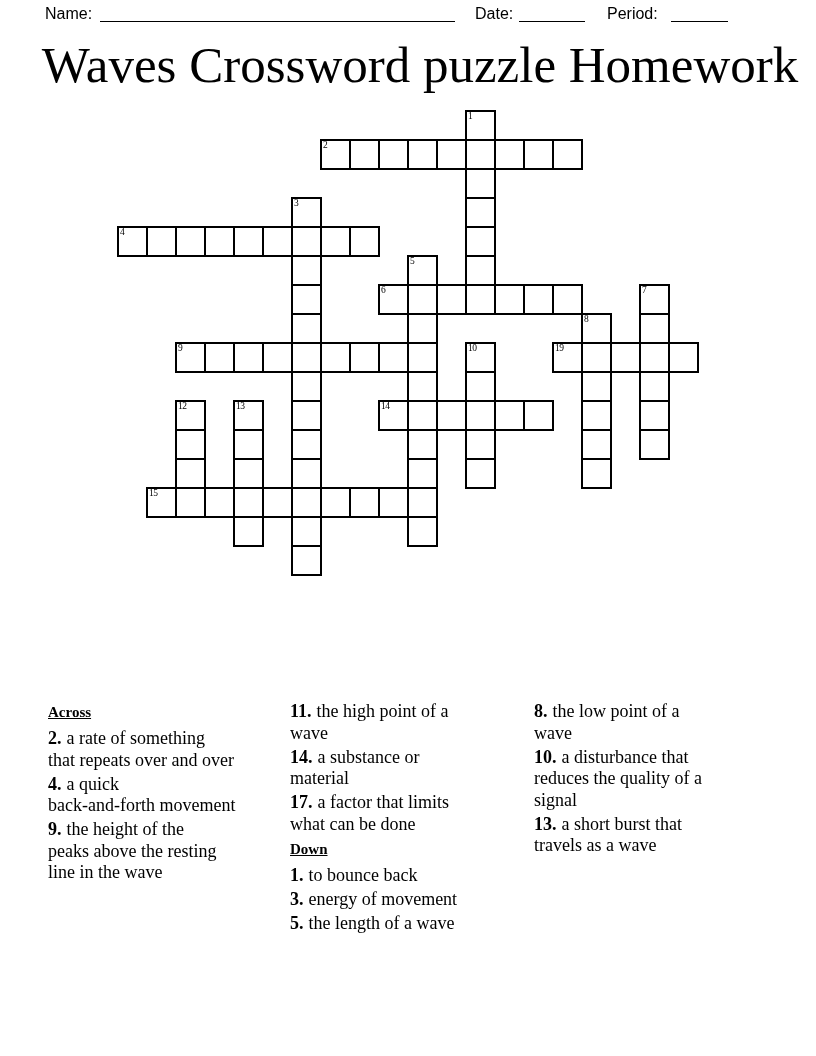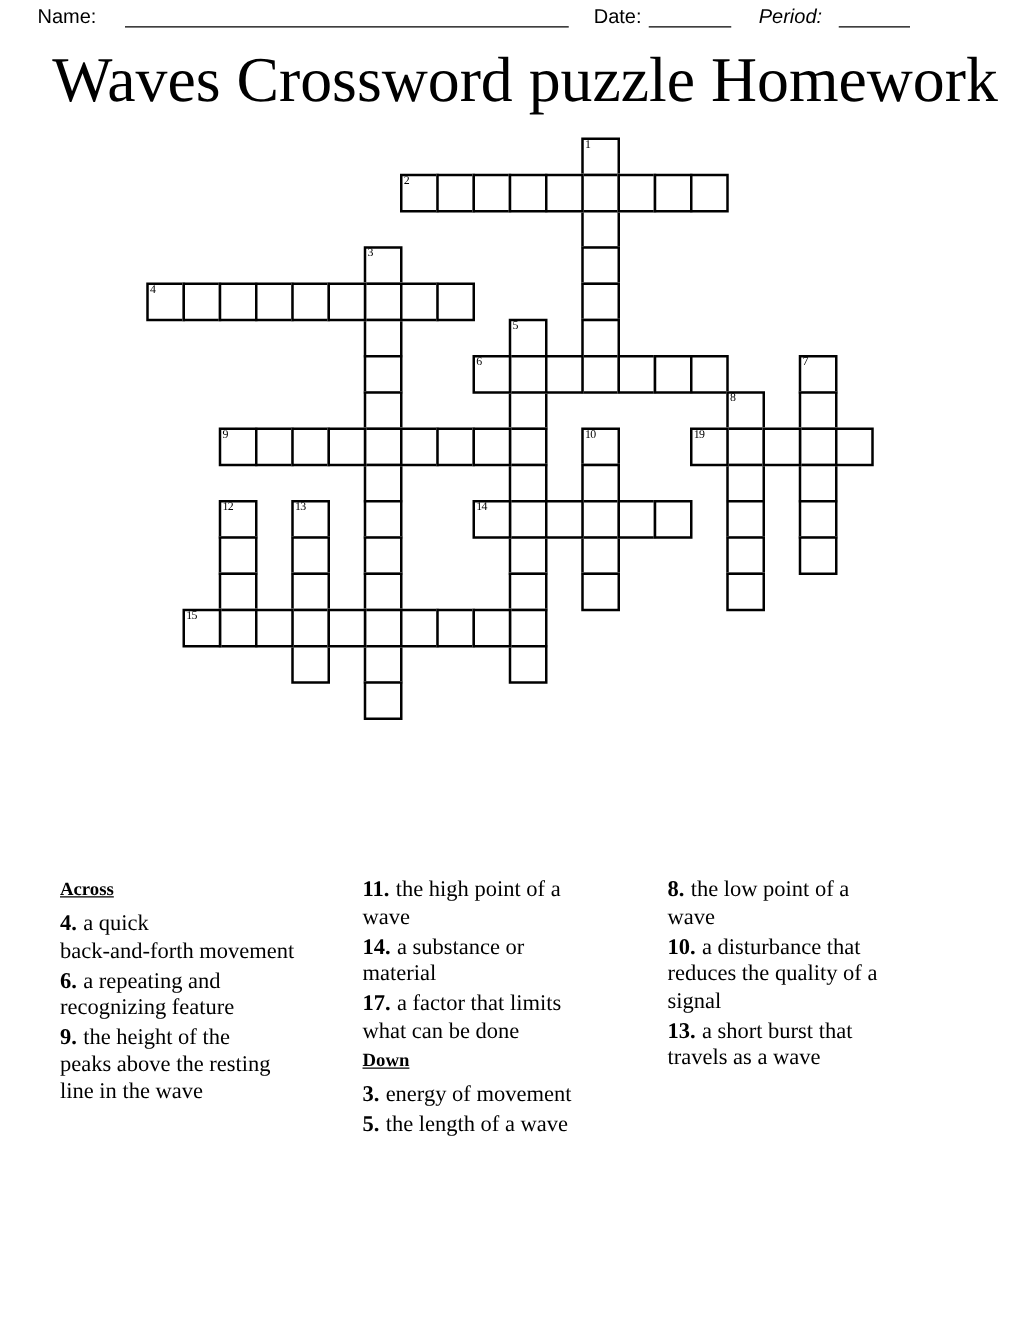--- a/index.html
+++ b/index.html
@@ -21,25 +21,25 @@
     line-height: 19px;
     top: 4px;
     white-space: nowrap;
   }
   .hdr-line {
     position: absolute;
     top: 21px;
     border-bottom: 1.6px solid #000;
     height: 0;
   }
-  #name-label   { left: 30px; text-align: center;  }
+  #name-label   { left: 45px; text-align: center;  }
   #name-line    { left: 100px; width: 355px; }
   #date-label   { left: 475px; }
   #date-line    { left: 519px; width: 66px; }
-  #period-label { left: 607px; font-style: italic; }
+  #period-label { left: 607px; }
   #period-line  { left: 671px; width: 57px; }
   
   #title {
     position: absolute;
     top: 40px;
     left: 12px;
     width: 816px;
     text-align: center;
     font-family: "Liberation Serif", serif;
     font-size: 51px;
@@ -228,36 +228,37 @@
       </div>
       <div class="cell" style="left: 204px; top: 487px;"></div>
       <div class="cell" style="left: 262px; top: 487px;"></div>
       <div class="cell" style="left: 320px; top: 487px;"></div>
       <div class="cell" style="left: 349px; top: 487px;"></div>
       <div class="cell" style="left: 378px; top: 487px;"></div>
     </div>
 
   <div class="clue-col" id="clue-col-1">
       <div class="clue-header">Across</div>
+      <div class="clue"><b>2.</b><span class="txt">a rate of something
+that repeats over and over</span></div>
       <div class="clue"><b>4.</b><span class="txt">a quick
 back-and-forth movement</span></div>
-      <div class="clue"><b>6.</b><span class="txt">a repeating and
-recognizing feature</span></div>
       <div class="clue"><b>9.</b><span class="txt">the height of the
 peaks above the resting
 line in the wave</span></div>
     </div>
   <div class="clue-col" id="clue-col-2">
       <div class="clue"><b>11.</b><span class="txt">the high point of a
 wave</span></div>
       <div class="clue"><b>14.</b><span class="txt">a substance or
 material</span></div>
       <div class="clue"><b>17.</b><span class="txt">a factor that limits
 what can be done</span></div>
       <div class="clue-header">Down</div>
+      <div class="clue"><b>1.</b><span class="txt">to bounce back</span></div>
       <div class="clue"><b>3.</b><span class="txt">energy of movement</span></div>
       <div class="clue"><b>5.</b><span class="txt">the length of a wave</span></div>
     </div>
   <div class="clue-col" id="clue-col-3">
       <div class="clue"><b>8.</b><span class="txt">the low point of a
 wave</span></div>
       <div class="clue"><b>10.</b><span class="txt">a disturbance that
 reduces the quality of a
 signal</span></div>
       <div class="clue"><b>13.</b><span class="txt">a short burst that

